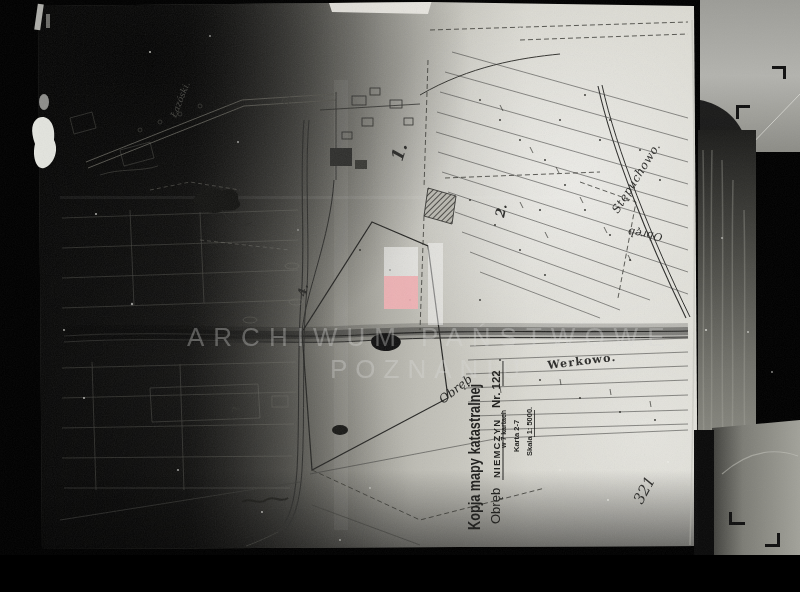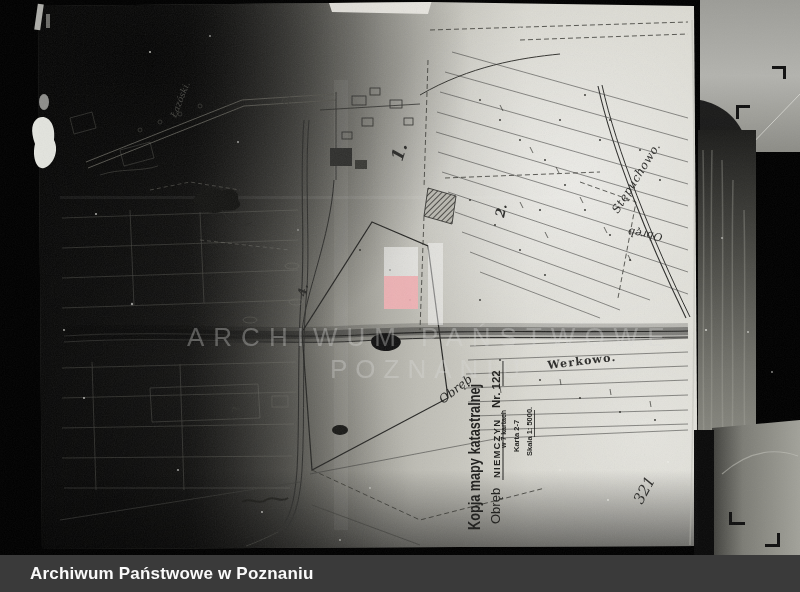--- a/index.html
+++ b/index.html
@@ -372,16 +372,13 @@
       <circle cx="540" cy="210" r="1"></circle>
           <circle cx="480" cy="300" r=".9"></circle>
           <circle cx="600" cy="140" r="1"></circle>
     </g>
   </g>
 
   <rect x="0" y="0" width="800" height="555" filter="url(#grain)" opacity=".16"></rect>
   <rect x="38" y="0" width="660" height="550" clip-path="url(#doc)" filter="url(#grain)" opacity=".12"></rect>
 </svg>
 
-<div class="footer">
-  <span>Archiwum Państwowe w Poznaniu</span>
 </div>
-</div>
 
 </body></html>

